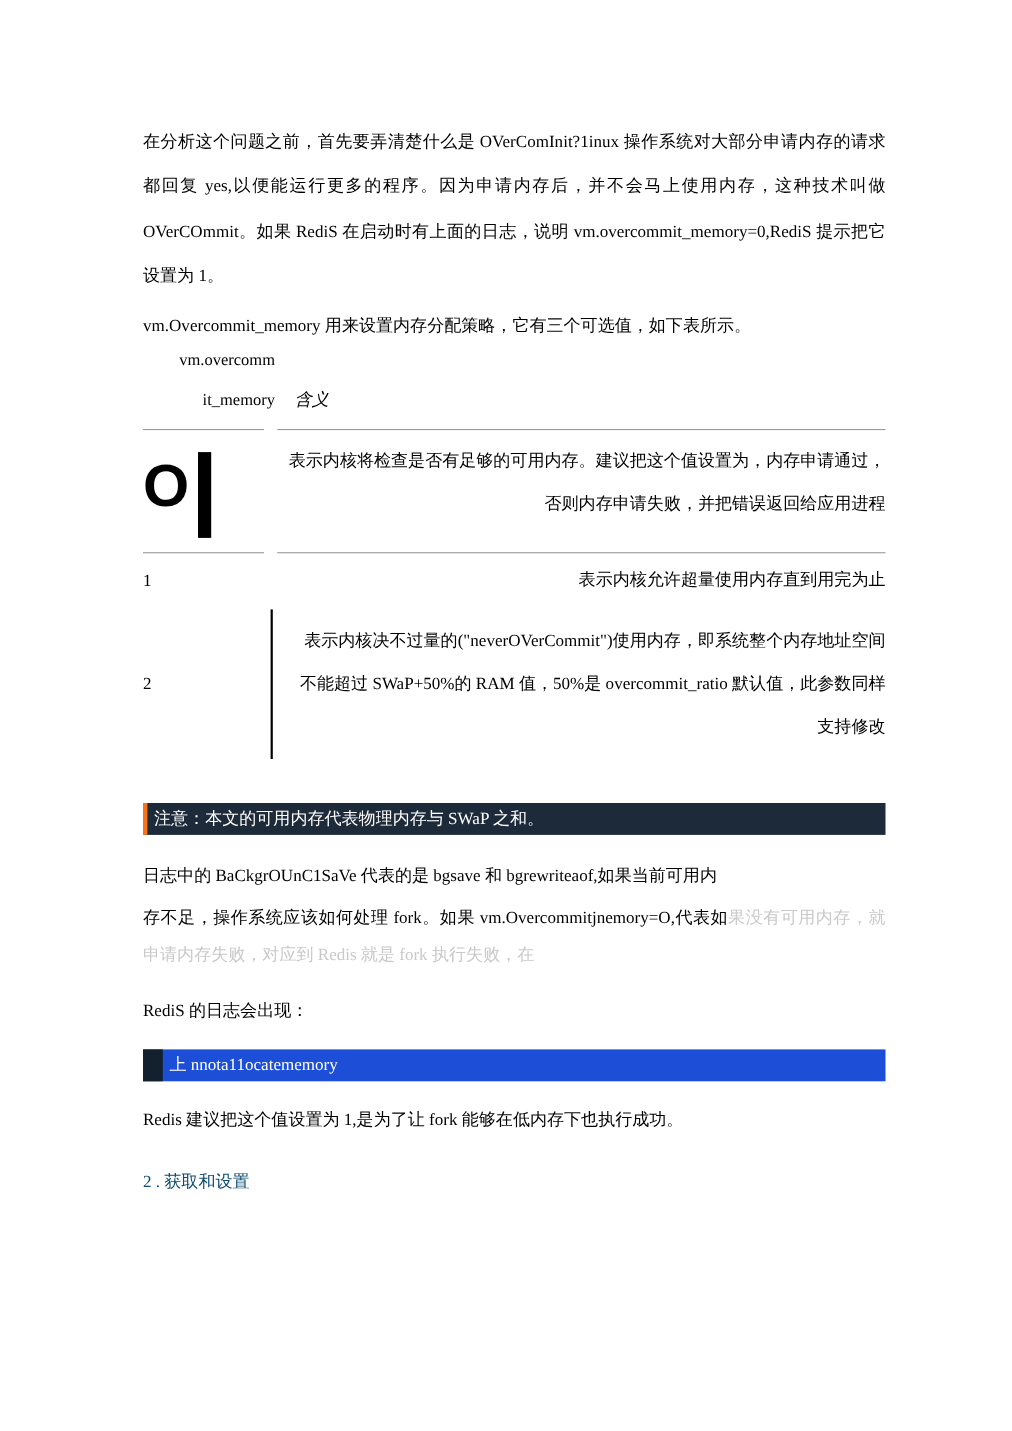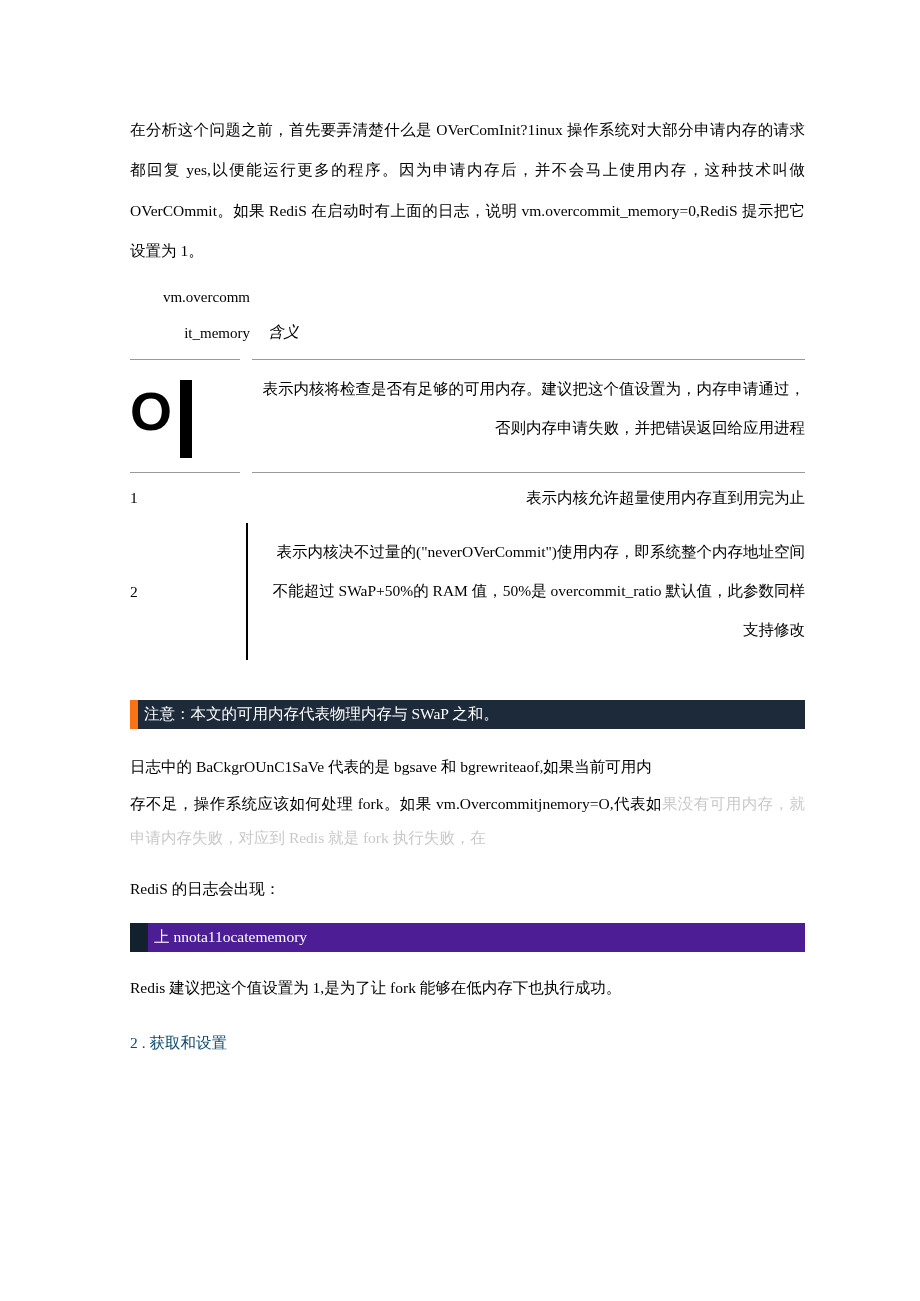--- a/index.html
+++ b/index.html
@@ -89,47 +89,48 @@
   .vbar2 {
     border-left: 2px solid #000;
   }
   .note-bar {
     background: #1d2a3a;
     color: #ffffff;
     font-size: 15.5px;
     padding: 4px 6px;
     margin-top: 40px;
     margin-bottom: 18px;
-    border-left: 8px solid #f97316;
+    border-left: 4px solid #f97316;
   }
   .gray-text {
     color: #c9c9c9;
   }
   .code-bar {
-    background: #4c1d95;
+    background: #1d4ed8;
     color: #ffffff;
     font-size: 15.5px;
     padding: 4px 6px;
     margin-top: 14px;
     margin-bottom: 16px;
     border-left: 18px solid #13202e;
   }
   .section-num {
     color: #0c4a6e;
     font-size: 15.5px;
     margin-top: 24px;
   }
 </style>
 </head>
 <body>
 
 <div class="page">
 
   <p class="para">在分析这个问题之前，首先要弄清楚什么是 OVerComInit?1inux 操作系统对大部分申请内存的请求都回复 yes,以便能运行更多的程序。因为申请内存后，并不会马上使用内存，这种技术叫做 OVerCOmmit。如果 RediS 在启动时有上面的日志，说明 vm.overcommit_memory=0,RediS 提示把它设置为 1。</p>
 
+  <p class="para-sub">vm.Overcommit_memory 用来设置内存分配策略，它有三个可选值，如下表所示。</p>
 
   <div class="table-wrap">
 
     <div class="th-row">
       <div class="th-left">
         <div>vm.overcomm</div>
         <div style="margin-top:12px">it_memory</div>
       </div>
       <div class="th-right">含义</div>
     </div>

